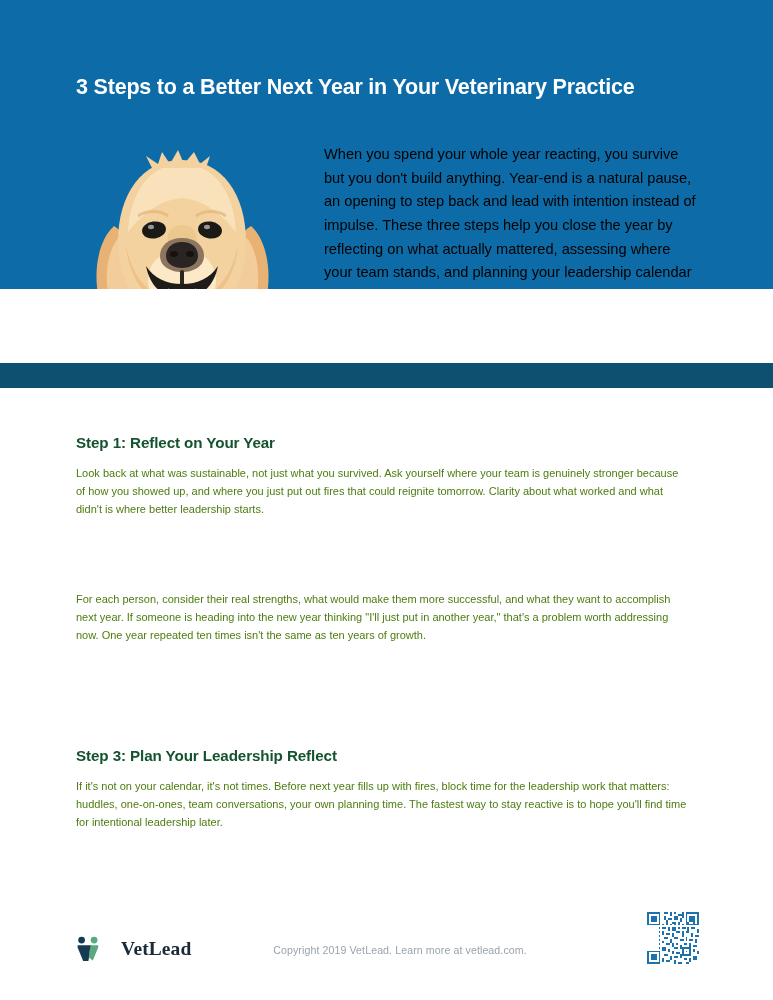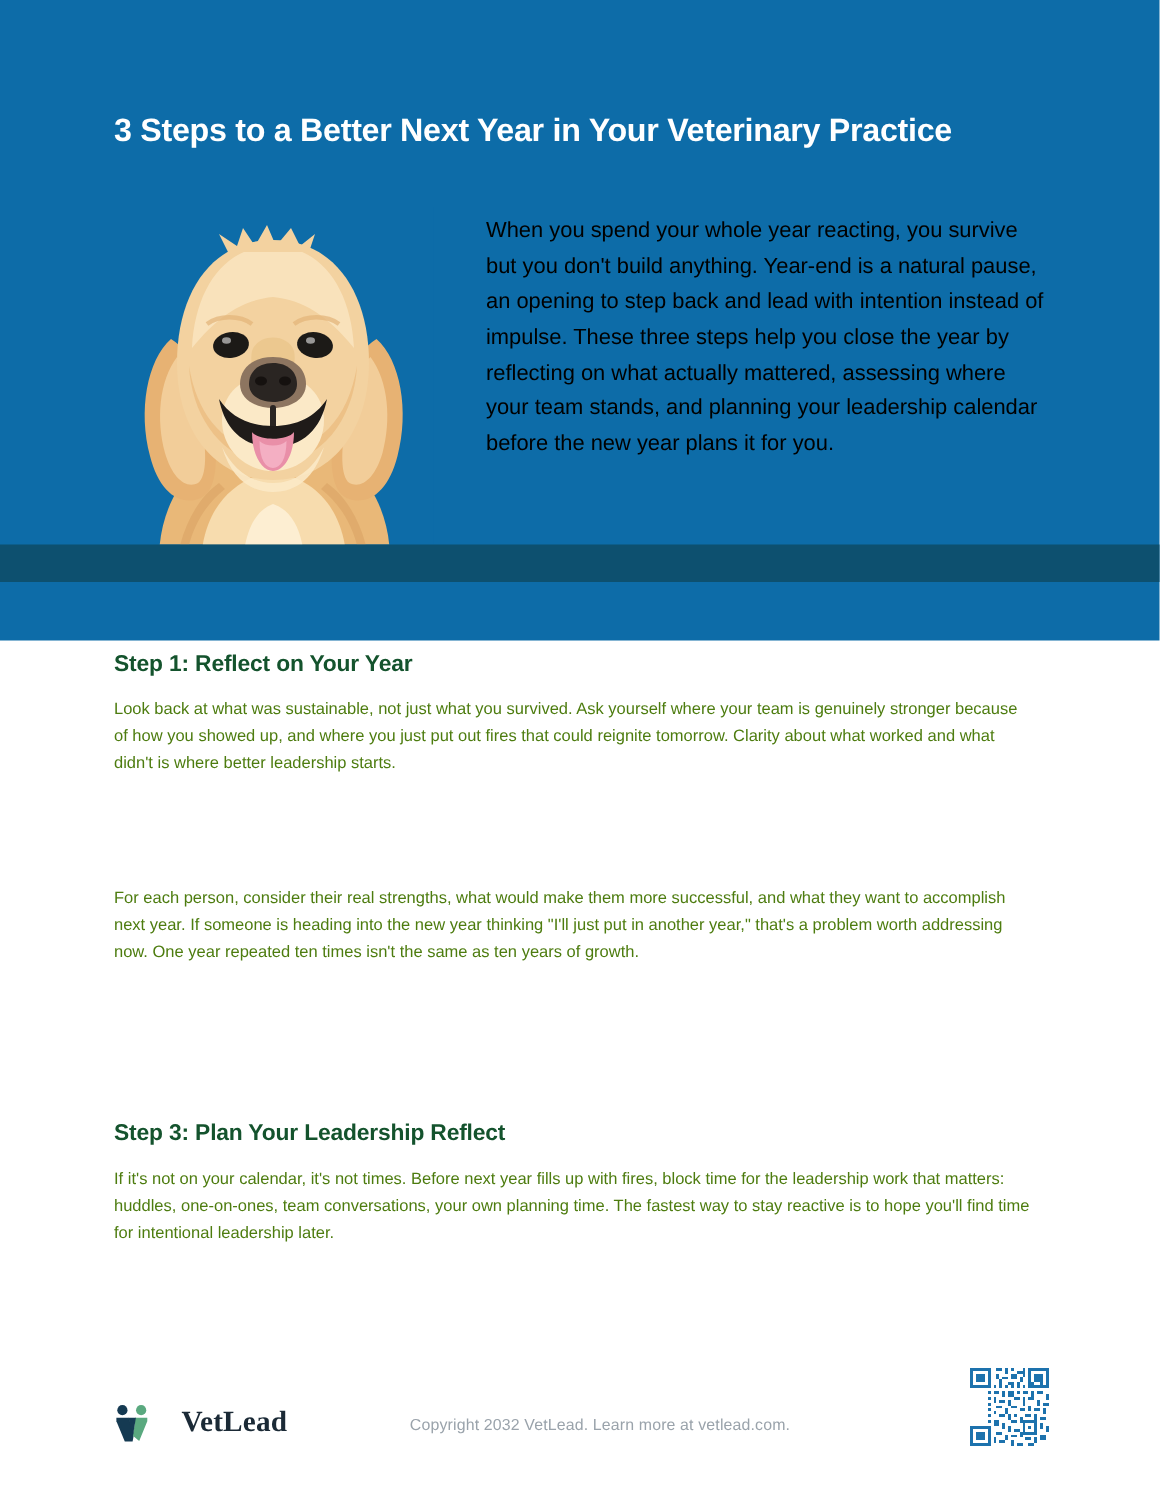--- a/index.html
+++ b/index.html
@@ -17,21 +17,21 @@
     font-family: "Liberation Sans", sans-serif;
     -webkit-font-smoothing: antialiased;
   }
 
   
   .header {
     position: absolute;
     left: 0;
     top: 0;
     width: 773px;
-    height: 427px;
+    height: 289px;
     background: #0d6ca8;
     overflow: hidden;
   }
   .header-title {
     position: absolute;
     left: 76px;
     top: 74px;
     width: 620px;
     font-size: 21.5px;
     font-weight: bold;
@@ -236,21 +236,21 @@
     <svg class="logo-mark" viewBox="0 0 25 26" xmlns="http://www.w3.org/2000/svg" aria-hidden="true">
       <circle cx="5.6" cy="4.1" r="3.4" fill="#153a52"></circle>
       <path d="M1.6 9.2 L9.8 9.2 L13.4 19.6 L12.4 25 L7.2 25 L1.6 11.5 Z" fill="#153a52"></path>
       <circle cx="18.1" cy="4.1" r="3.4" fill="#5aa97f"></circle>
       <path d="M14.0 9.2 L22.2 9.2 L22.2 11.5 L16.8 24.6 L12.6 21.2 L14.0 12.0 Z" fill="#5aa97f"></path>
       <path d="M9.6 9.2 L14.6 9.2 L12.6 21.4 Z" fill="#153a52"></path>
     </svg>
     <span class="logo-text">VetLead</span>
   </div>
 
-  <div class="copyright">Copyright 2032 VetLead. Learn more at vetlead.com.</div>
+  <div class="copyright">Copyright 2019 VetLead. Learn more at vetlead.com.</div>
 </div>
 
 <div class="qr">
   <svg viewBox="0 0 29 29" width="56" height="56" xmlns="http://www.w3.org/2000/svg" shape-rendering="crispEdges" aria-hidden="true">
     <rect width="29" height="29" fill="#ffffff"></rect>
     <g fill="#1d72ad">
 
       <rect x="1" y="1" width="7" height="1"></rect>
         <rect x="1" y="7" width="7" height="1"></rect>
       <rect x="1" y="1" width="1" height="7"></rect>

